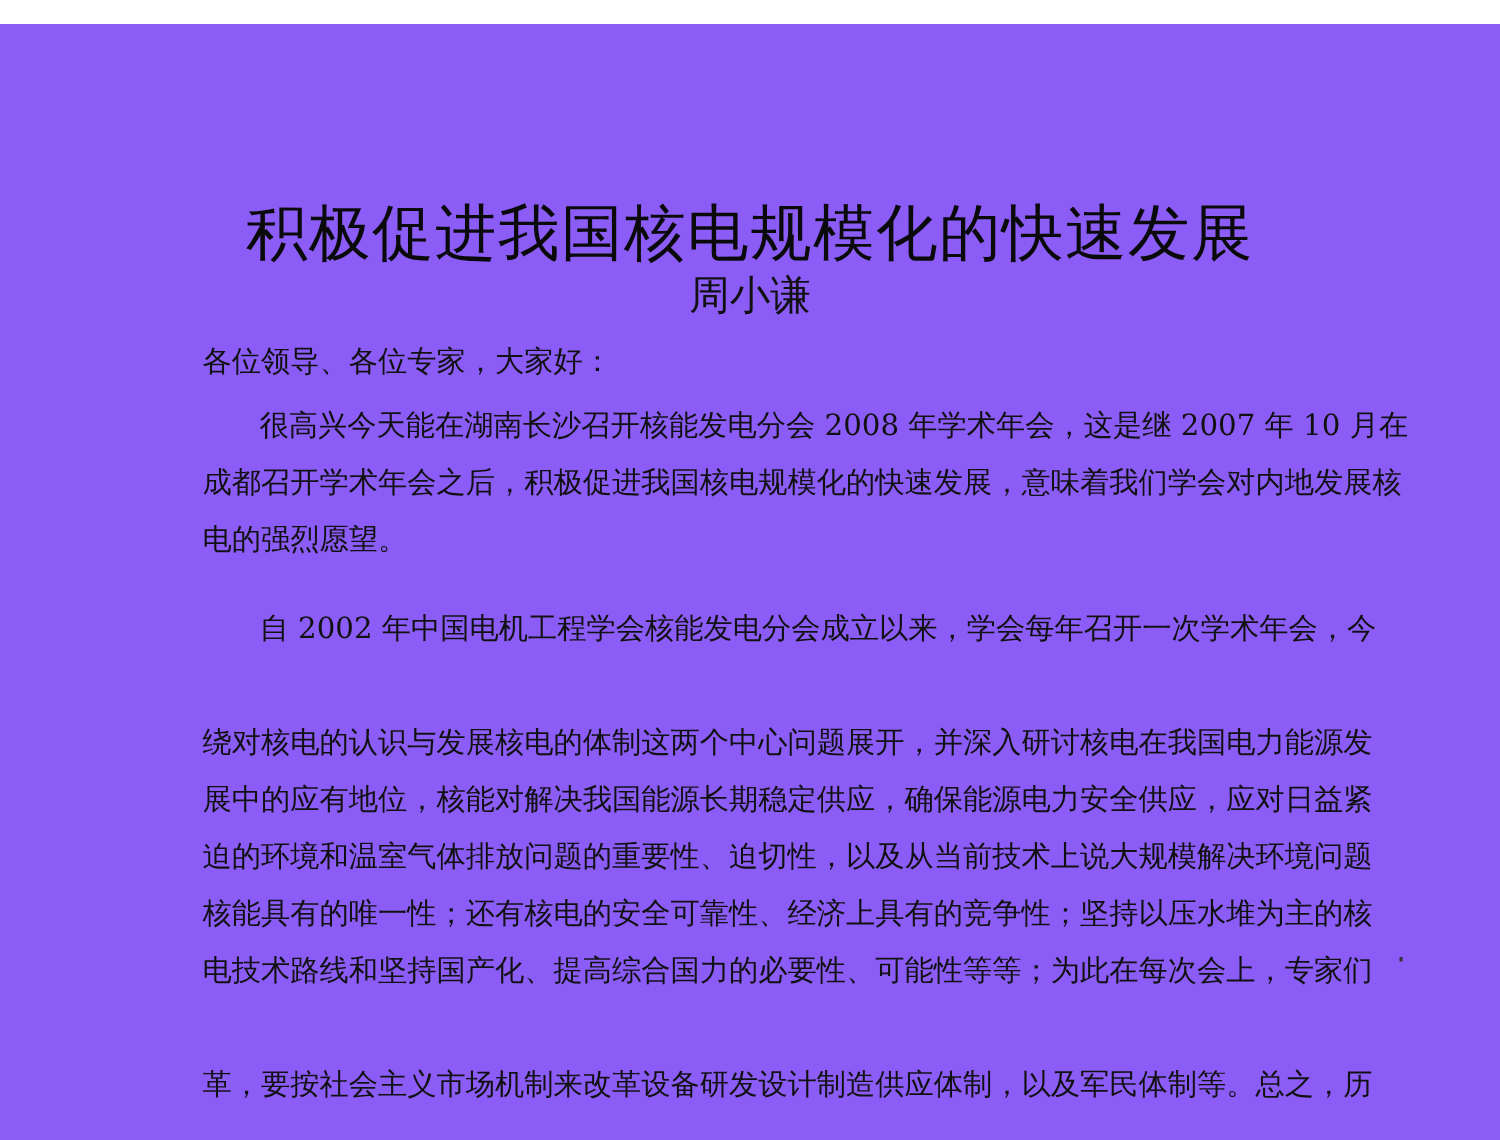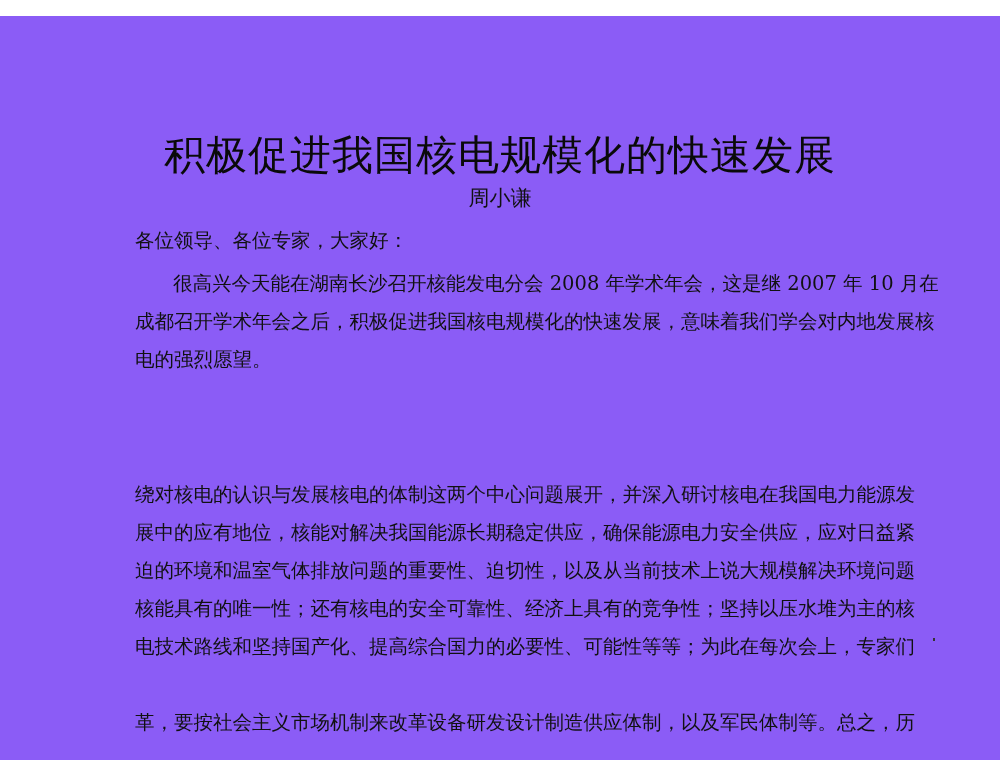--- a/index.html
+++ b/index.html
@@ -2,40 +2,41 @@
 <html><head>
 <meta charset="utf-8">
 <style>
   html, body { margin:0; padding:0; background:#ffffff; }
   body { width:1000px; height:760px; overflow:hidden; position:relative;
          font-family:"DejaVu Serif","Liberation Serif",serif; color:#111; }
   .page { position:absolute; left:0; top:16px; width:1000px; height:760px; background:#8b5cf6; }
   .title { position:absolute; left:0; width:1000px; top:113px; text-align:center;
            font-size:41px; line-height:52px; letter-spacing:1px; color:#0a0a0a; font-weight:normal; }
   .author { position:absolute; left:0; width:1000px; top:168px; text-align:center;
-            font-size:21px; line-height:28px; color:#111; }
+            font-size:27px; line-height:28px; color:#111; }
   .line { position:absolute; left:135px; width:712px; font-size:19.5px; line-height:26px;
           white-space:nowrap; overflow:visible; color:#111; text-align:justify; text-align-last:justify; }
   .line.indent { left:173px; width:674px; }
   .line.last { text-align:left; text-align-last:left; }
   .speck { position:absolute; left:933px; top:622px; width:2px; height:3px; background:#333; }
 </style>
 </head>
 <body>
 
 <div class="page">
   <div class="title">积极促进我国核电规模化的快速发展</div>
   <div class="author">周小谦</div>
 
   <div class="line last" style="top:212px;">各位领导、各位专家，大家好：</div>
 
   <div class="line indent" style="top:255px;">很高兴今天能在湖南长沙召开核能发电分会 2008 年学术年会，这是继 2007 年 10 月在</div>
   <div class="line" style="top:293px;">成都召开学术年会之后，积极促进我国核电规模化的快速发展，意味着我们学会对内地发展核</div>
   <div class="line last" style="top:331px;text-align:right;">电的强烈愿望。</div>
 
+  <div class="line indent" style="top:390px;">自 2002 年中国电机工程学会核能发电分会成立以来，学会每年召开一次学术年会，今</div>
   <div class="line" style="top:466px;">绕对核电的认识与发展核电的体制这两个中心问题展开，并深入研讨核电在我国电力能源发</div>
   <div class="line" style="top:504px;">展中的应有地位，核能对解决我国能源长期稳定供应，确保能源电力安全供应，应对日益紧</div>
   <div class="line" style="top:542px;">迫的环境和温室气体排放问题的重要性、迫切性，以及从当前技术上说大规模解决环境问题</div>
   <div class="line" style="top:580px;">核能具有的唯一性；还有核电的安全可靠性、经济上具有的竞争性；坚持以压水堆为主的核</div>
   <div class="line" style="top:618px;">电技术路线和坚持国产化、提高综合国力的必要性、可能性等等；为此在每次会上，专家们</div>
   <div class="line" style="top:694px;">革，要按社会主义市场机制来改革设备研发设计制造供应体制，以及军民体制等。总之，历</div>
 
   <div class="speck"></div>
 </div>
 

